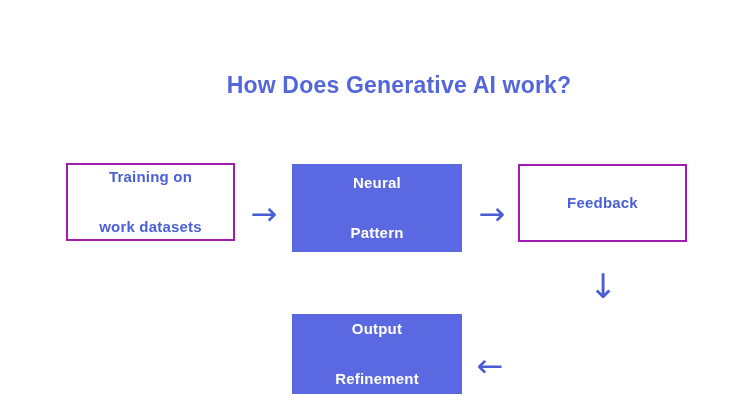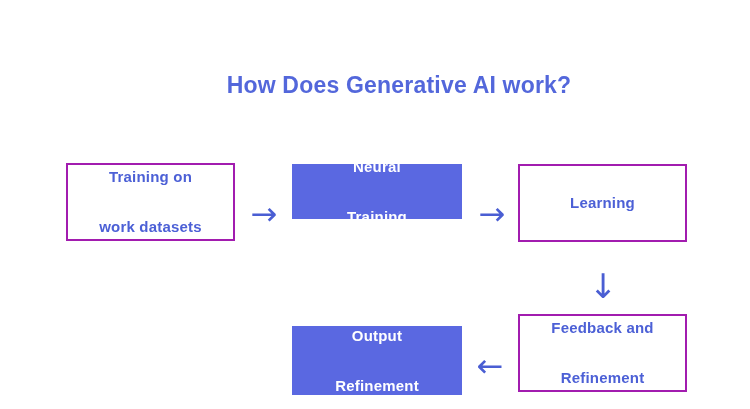--- a/index.html
+++ b/index.html
@@ -42,23 +42,23 @@
     background: #ffffff;
     border: 2px solid #a21caf;
     color: #4c60d6;
   }
   .node.filled {
     background: #5a68e1;
     border: none;
     color: #ffffff;
   }
   #node-training { left: 42px;  top: 139px; width: 169px; height: 78px; }
-  #node-neural   { left: 268px; top: 140px; width: 170px; height: 55px; }
+  #node-neural   { left: 268px; top: 140px; width: 170px; height: 88px; }
   #node-pattern  { left: 494px; top: 140px; width: 169px; height: 78px; }
-  #node-output   { left: 268px; top: 302px; width: 170px; height: 69px; }
+  #node-output   { left: 268px; top: 290px; width: 170px; height: 80px; }
   #node-feedback { left: 494px; top: 290px; width: 169px; height: 78px; }
   .arrow {
     position: absolute;
     color: #4a5ed3;
     text-align: center;
     font-family: "DejaVu Sans", sans-serif;
   }
   #arrow-1 { left: 213px; top: 160px; width: 54px; font-size: 32px; line-height: 36px; }
   #arrow-2 { left: 441px; top: 160px; width: 54px; font-size: 32px; line-height: 36px; }
   #arrow-3 { left: 551px; top: 227px; width: 56px; font-size: 34px; line-height: 46px; }
@@ -73,35 +73,31 @@
 
   <div class="node outline" id="node-training">
     <span>Training on</span>
     <span>work datasets</span>
   </div>
 
   <span class="arrow" id="arrow-1">→</span>
 
   <div class="node filled" id="node-neural">
     <span>Neural</span>
-    <span>Training</span>
+    <span>Pattern</span>
   </div>
 
   <span class="arrow" id="arrow-2">→</span>
 
   <div class="node outline" id="node-pattern">
-    <span>Learning</span>
+    <span>Feedback</span>
   </div>
 
   <span class="arrow" id="arrow-3">↓</span>
 
-  <div class="node outline" id="node-feedback">
-    <span>Feedback and</span>
-    <span>Refinement</span>
-  </div>
 
   <span class="arrow" id="arrow-4">←</span>
 
   <div class="node filled" id="node-output">
     <span>Output</span>
     <span>Refinement</span>
   </div>
 
 </div>
 

